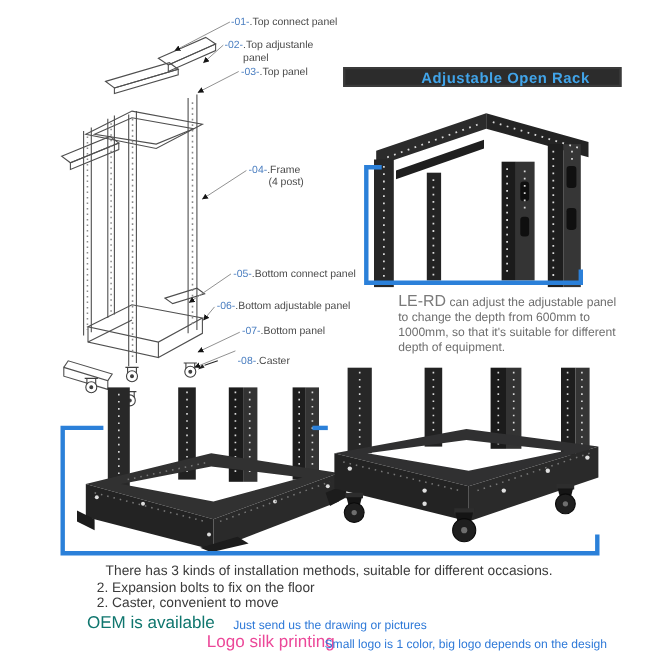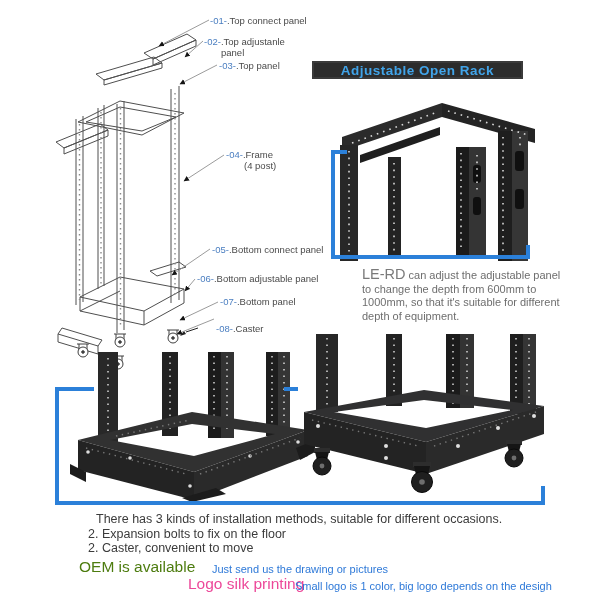--- a/index.html
+++ b/index.html
@@ -8,37 +8,37 @@
   .abs{position:absolute;}
   svg{display:block;}
   .overlay{position:absolute;left:0;top:0;pointer-events:none;z-index:30;}
 
   
   .title{position:absolute;left:286px;top:21px;font-size:45px;font-weight:bold;
          letter-spacing:2px;line-height:1;color:#181d28;white-space:nowrap;
          text-shadow:-1px -1px 0 #a9c9e8, 2px 2px 0 #8fb8e0, 3px 4px 2px #9cc0e4;}
   .subtitle-bar{position:absolute;left:312px;top:61px;width:211px;height:18px;
          background:#2c2c2c;box-shadow:inset 0 0 0 2px #3a3a3a;
-         display:flex;align-items:center;justify-content:center;}
+         display:flex;align-items:center;justify-content:center;padding-left:42px;}
   .subtitle-bar span{font-size:13.5px;font-weight:bold;letter-spacing:.5px;color:#41a4e9;}
 
   
   .lbl{position:absolute;font-size:9.5px;color:#4a4a4a;white-space:nowrap;line-height:11px;z-index:20;}
   .lbl .num{color:#4a7ec0;}
   .lbl .l2{display:block;}
 
   
   .desc{position:absolute;left:362px;top:268px;width:204px;font-size:11px;
         color:#6e6e6e;line-height:13.5px;}
   .desc .lead{font-size:14.5px;color:#7a7a7a;}
 
   
   .install{position:absolute;left:88px;top:512px;font-size:12.5px;color:#3b3b3b;line-height:14.5px;}
   .install .intro{padding-left:8px;}
-  .oem-h{position:absolute;left:79px;top:558px;font-size:15.5px;color:#4d7c0f;white-space:nowrap;}
+  .oem-h{position:absolute;left:79px;top:558px;font-size:15.5px;color:#0f766e;white-space:nowrap;}
   .oem-n{position:absolute;left:212px;top:563px;font-size:11px;color:#2e79d8;white-space:nowrap;}
   .logo-h{position:absolute;left:188px;top:575px;font-size:15.5px;color:#ec4899;white-space:nowrap;}
   .logo-n{position:absolute;left:295px;top:580px;font-size:11px;color:#2e79d8;white-space:nowrap;}
 </style>
 </head>
 <body>
 
 <div class="page">
 
   <div class="subtitle-bar">

